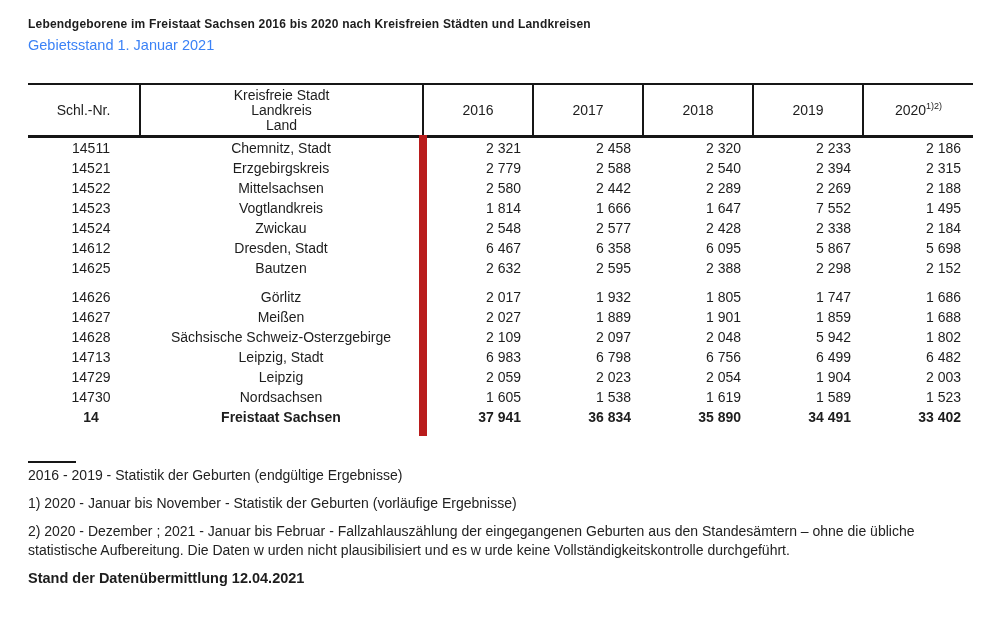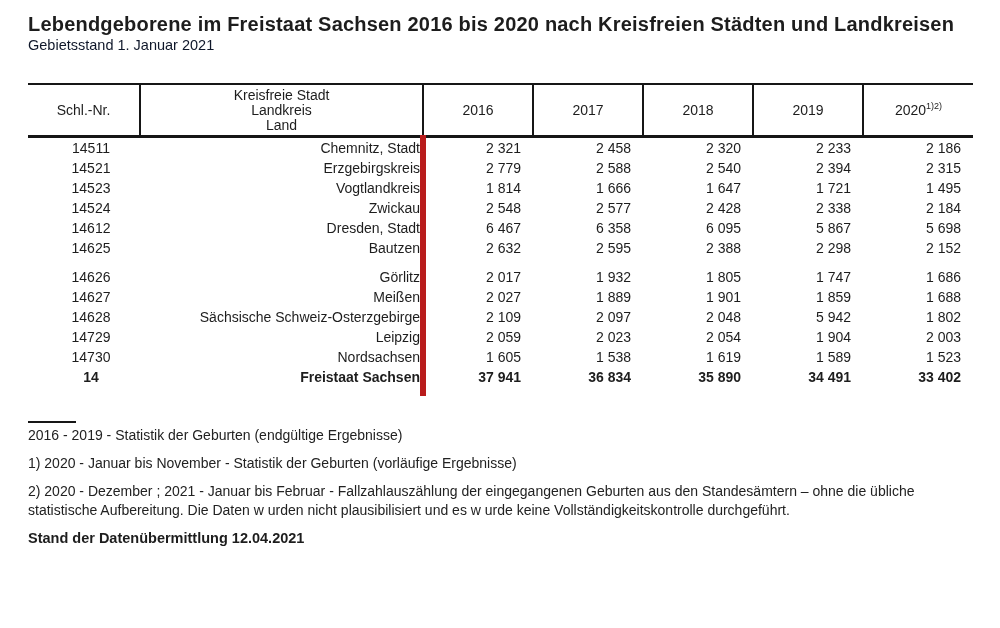--- a/index.html
+++ b/index.html
@@ -4,22 +4,22 @@
 <style>
   * { box-sizing: content-box; }
   html, body { margin: 0; padding: 0; }
   body {
     width: 1000px; height: 628px; overflow: hidden;
     background: #ffffff; color: #1d1d1d;
     font-family: "Liberation Sans", "DejaVu Sans", sans-serif;
   }
   .doc { padding: 14px 0 0 28px; }
 
-  .title { font-size: 20px; font-weight: bold; margin: 0; line-height: 20px; letter-spacing: 0.2px; }
-  .subtitle { font-size: 14.5px; font-weight: normal; margin: 2px 0 0; line-height: 18px; color: #0f172a; }
+  .title { font-size: 12px; font-weight: bold; margin: 0; line-height: 20px; letter-spacing: 0.2px; }
+  .subtitle { font-size: 14.5px; font-weight: normal; margin: 2px 0 0; line-height: 18px; color: #3b82f6; }
 
   table.births {
     border-collapse: collapse; table-layout: fixed;
     width: 945px; margin-top: 29px;
     font-size: 14px;
   }
   col.w-code { width: 112px; }
   col.w-name { width: 283px; }
   col.w-year { width: 110px; }
 
@@ -28,21 +28,21 @@
     border-bottom: 3px solid #161616;
     font-weight: normal; height: 50px;
     vertical-align: middle; text-align: center;
     font-size: 14px; padding: 0; line-height: 15px;
   }
   thead th + th { border-left: 2px solid #161616; margin-top: 44px; }
   thead sup { font-size: 9px; vertical-align: super; line-height: 0; }
 
   tbody td { height: 20px; padding: 0; vertical-align: middle; white-space: nowrap; overflow: hidden; }
   tbody td.c-code { padding-left: 14px; text-align: center; }
-  tbody td.c-name { padding-left: 3px; text-align: right; border-right: 6px solid #b91c1c; }
+  tbody td.c-name { padding-left: 3px; text-align: center; border-right: 8px solid #b91c1c; }
   tbody td.c-year { text-align: right; padding-right: 12px; }
   tr.group-start td { padding-top: 9px; }
   tr.total-row td { font-weight: bold; }
   tr.divider-tail td { height: 9px; }
 
   .footer { margin-top: 25px; }
   .footnote-rule { width: 48px; border-top: 2px solid #161616; height: 0; margin: 0 0 3px; }
   .fn-label { font-size: 14.5px; font-weight: bold; margin: 0 0 9px; line-height: 18px; }
   .fn-line { font-size: 14px; margin: 0 0 9px; line-height: 19px; max-width: 925px; color: #222; }
   .fn-stand { font-size: 14.5px; font-weight: bold; margin: 1px 0 12px; line-height: 18px; }
@@ -95,26 +95,35 @@
         <tr>
           <td class="c-code">14521</td>
           <td class="c-name">Erzgebirgskreis</td>
           <td class="c-year">2 779</td>
           <td class="c-year">2 588</td>
           <td class="c-year">2 540</td>
           <td class="c-year">2 394</td>
           <td class="c-year">2 315</td>
         </tr>
         <tr>
+          <td class="c-code">14522</td>
+          <td class="c-name">Mittelsachsen</td>
+          <td class="c-year">2 580</td>
+          <td class="c-year">2 442</td>
+          <td class="c-year">2 289</td>
+          <td class="c-year">2 269</td>
+          <td class="c-year">2 188</td>
+        </tr>
+        <tr>
           <td class="c-code">14523</td>
           <td class="c-name">Vogtlandkreis</td>
           <td class="c-year">1 814</td>
           <td class="c-year">1 666</td>
           <td class="c-year">1 647</td>
-          <td class="c-year">1 721</td>
+          <td class="c-year">7 552</td>
           <td class="c-year">1 495</td>
         </tr>
         <tr>
           <td class="c-code">14524</td>
           <td class="c-name">Zwickau</td>
           <td class="c-year">2 548</td>
           <td class="c-year">2 577</td>
           <td class="c-year">2 428</td>
           <td class="c-year">2 338</td>
           <td class="c-year">2 184</td>
@@ -158,20 +167,29 @@
         <tr>
           <td class="c-code">14628</td>
           <td class="c-name">Sächsische Schweiz-Osterzgebirge</td>
           <td class="c-year">2 109</td>
           <td class="c-year">2 097</td>
           <td class="c-year">2 048</td>
           <td class="c-year">5 942</td>
           <td class="c-year">1 802</td>
         </tr>
         <tr>
+          <td class="c-code">14713</td>
+          <td class="c-name">Leipzig, Stadt</td>
+          <td class="c-year">6 983</td>
+          <td class="c-year">6 798</td>
+          <td class="c-year">6 756</td>
+          <td class="c-year">6 499</td>
+          <td class="c-year">6 482</td>
+        </tr>
+        <tr>
           <td class="c-code">14729</td>
           <td class="c-name">Leipzig</td>
           <td class="c-year">2 059</td>
           <td class="c-year">2 023</td>
           <td class="c-year">2 054</td>
           <td class="c-year">1 904</td>
           <td class="c-year">2 003</td>
         </tr>
         <tr>
           <td class="c-code">14730</td>

